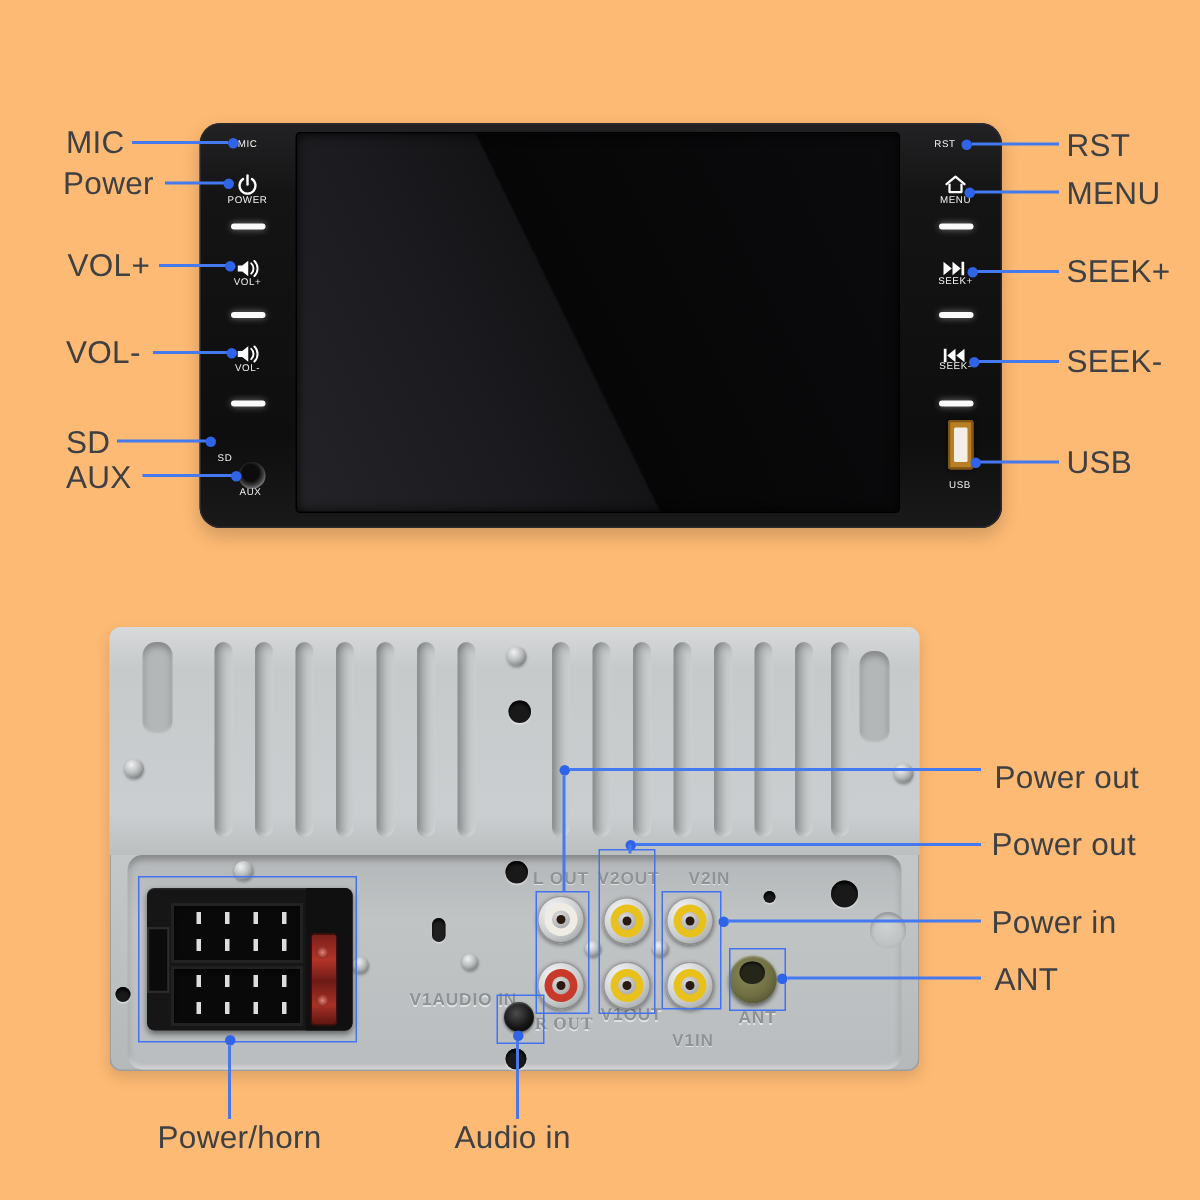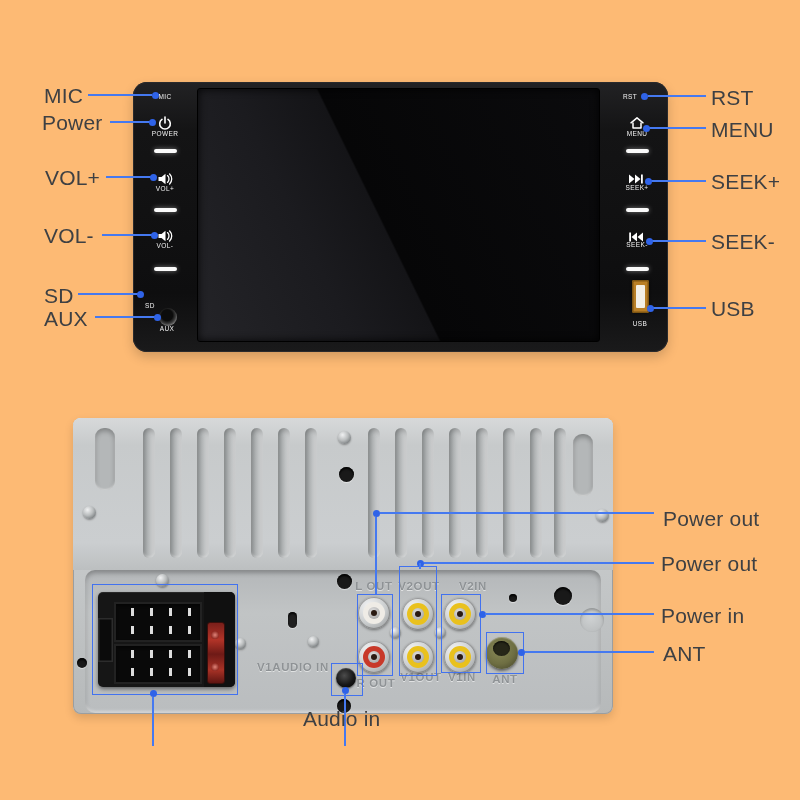--- a/index.html
+++ b/index.html
@@ -43,21 +43,21 @@
       box-shadow:inset 0 3px 5px rgba(0,0,0,.28),inset 0 -2px 3px rgba(255,255,255,.45);}
   .screw{position:absolute;border-radius:50%;
       background:radial-gradient(circle at 35% 30%,#f0f1f2,#b9bcbd 45%,#7c8082 78%,#5f6365);
       box-shadow:0 1px 2px rgba(0,0,0,.35);}
   .hole{position:absolute;border-radius:50%;background:#191919;
       box-shadow:inset 0 2px 2px rgba(0,0,0,.9),0 1px 1px rgba(255,255,255,.5);}
   .oval{position:absolute;border-radius:6px;background:#202020;
       box-shadow:inset 0 2px 2px rgba(0,0,0,.8),0 1px 1px rgba(255,255,255,.4);}
   .emb{position:absolute;font-size:11.5px;font-weight:bold;color:#8e9295;letter-spacing:.6px;
       text-shadow:0 1px 0 rgba(255,255,255,.55);white-space:nowrap;transform:translateX(-50%);}
-  .emb-left{transform:none;}
+  .emb-left{transform:none;margin-left:16px;}
   .rca{position:absolute;width:32px;height:32px;border-radius:50%;
       background:radial-gradient(circle at 35% 30%,#f4f5f6,#c9cccd 55%,#8a8d8e);
       box-shadow:0 1px 3px rgba(0,0,0,.45),inset 0 0 0 1px rgba(110,110,110,.6);}
   .rca .ring{position:absolute;left:5px;top:5px;width:22px;height:22px;border-radius:50%;}
   .rca .mid{position:absolute;left:10px;top:10px;width:12px;height:12px;border-radius:50%;
       background:radial-gradient(circle at 40% 35%,#e2e2e2,#9a9a9a);}
   .rca .chole{position:absolute;left:13px;top:13px;width:6px;height:6px;border-radius:50%;background:#2a1a12;}
   .ant-conn{position:absolute;width:32px;height:32px;border-radius:50%;
       background:radial-gradient(circle at 42% 38%,#8a8a58,#6e6e42 55%,#3f3f28);
       box-shadow:0 2px 3px rgba(0,0,0,.5),inset 0 1px 1px rgba(255,255,255,.3);}
@@ -259,23 +259,23 @@
       <div class="flange"></div>
       <div class="fuse">
         <div class="fuse-el" style="top:8px;"></div>
         <div class="fuse-el" style="top:40px;"></div>
       </div>
     </div>
 
     <div class="emb" style="left:301px;top:162px;">L OUT</div>
     <div class="emb" style="left:346px;top:162px;">V2OUT</div>
     <div class="emb" style="left:384px;top:162px;margin-left:16px;">V2IN</div>
-    <div class="emb" style="left:303px;top:259px;">R OUT</div>
+    <div class="emb" style="left:303px;top:259px;font-family:Liberation Serif, serif;">R OUT</div>
     <div class="emb" style="left:348px;top:253px;">V1OUT</div>
-    <div class="emb" style="left:389px;top:253px;">V1IN</div>
+    <div class="emb" style="left:389px;top:270px;">V1IN</div>
     <div class="emb" style="left:432px;top:255px;">ANT</div>
     <div class="emb emb-left" style="left:184px;top:243px;">V1AUDIO IN</div>
 
     <div class="rca" style="left:285px;top:179px;">
       <span class="ring" style="background:#efece6;"></span>
         <span class="mid"></span>
         <span class="chole"></span>
       </div>
     <div class="rca" style="left:285px;top:223px;">
       <span class="ring" style="background:#c8392a;"></span>
@@ -329,18 +329,19 @@
   <div class="dot" style="left:478.5px;top:610.5px;"></div>
   <div class="hline" style="left:485px;top:613.2px;width:169px;"></div>
   <div class="lbl" style="left:661px;top:604px;">Power in</div>
 
   <div class="dot" style="left:517.5px;top:648.5px;"></div>
   <div class="hline" style="left:525px;top:651.2px;width:129px;"></div>
   <div class="lbl" style="left:663px;top:642px;">ANT</div>
 
   <div class="dot" style="left:149.5px;top:689.5px;"></div>
   <div class="vline" style="left:152.2px;top:697px;height:49px;"></div>
+  <div class="lbl" style="left:105px;top:747px;">Power/horn</div>
 
   <div class="dot" style="left:341.5px;top:686.5px;"></div>
   <div class="vline" style="left:344.2px;top:694px;height:52px;"></div>
-  <div class="lbl" style="left:303px;top:707px;">Audio in</div>
+  <div class="lbl" style="left:303px;top:747px;">Audio in</div>
 
 </div>
 
 </body></html>

